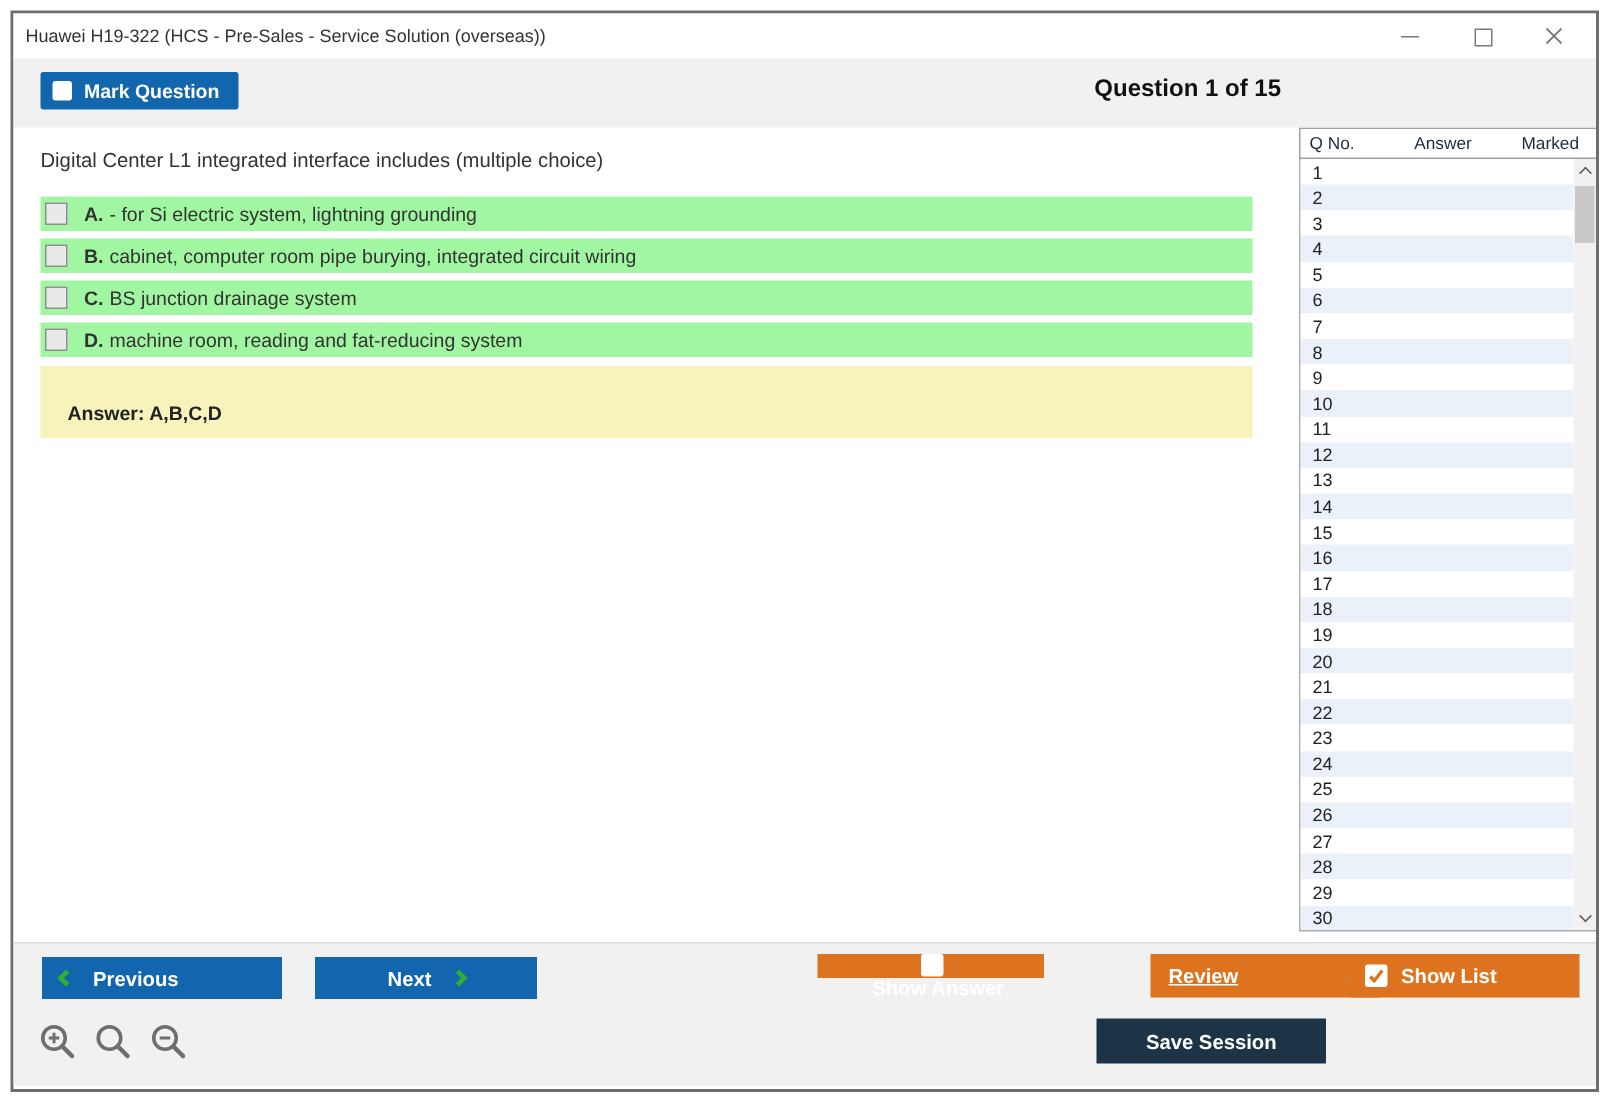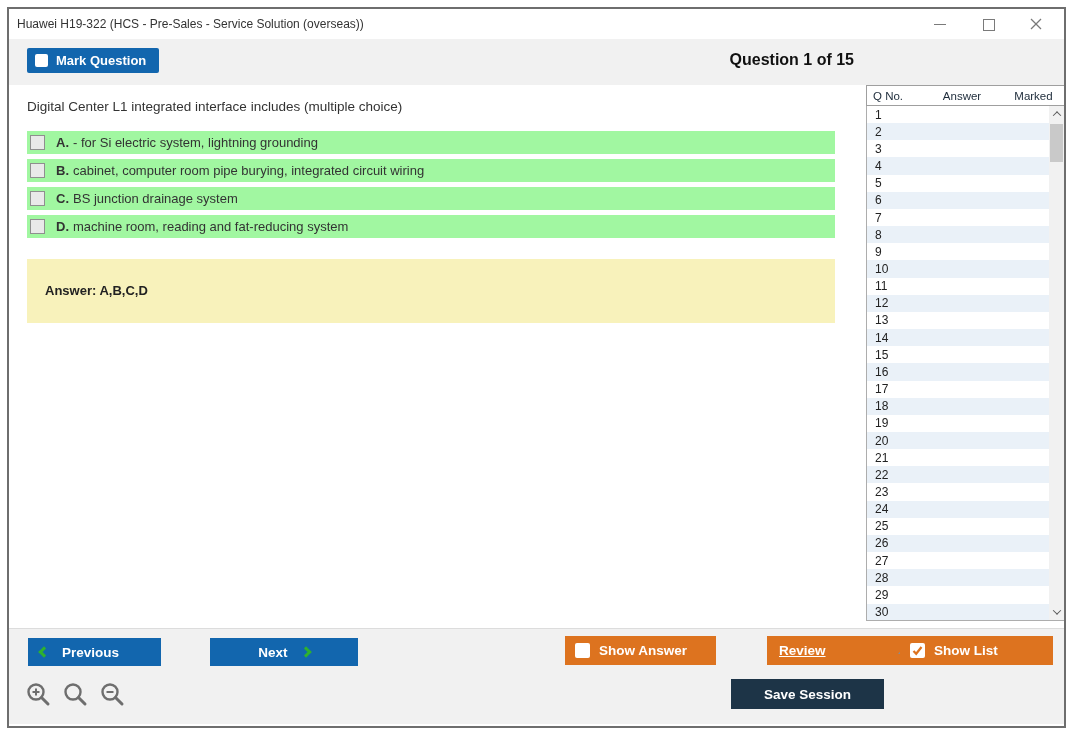--- a/index.html
+++ b/index.html
@@ -35,21 +35,21 @@
   .content { display:flex; height:543px; background:#fff;gap:24px; }
   .main { flex:1; padding-left:18px; }
   .qtext { margin-top:14px; font-size:13.5px; color:#333; }
   .options { margin-top:17px; margin-right:7px; }
   .opt { height:23px; margin-bottom:5px; background:var(--option-green,#a1f7a1);
     display:flex; align-items:center; cursor:pointer; }
   .opt .cb { width:15px; height:15px; margin-left:3px; background:#e9e9e9;
     border:1px solid #8f8f8f; flex:none; }
   .opt .txt { margin-left:11px; font-size:13px; color:#333; white-space:nowrap; }
   .opt .txt b { margin-right:4px; }
-  .answerbox { margin-top:21px; margin-right:7px; height:64px;
+  .answerbox { margin-top:6px; margin-right:7px; height:48px;
     background:var(--answer-yellow,#f8f2bb); }
   .answerbox .atxt { padding:24px 0 0 18px; font-size:13px; font-weight:bold; color:#222; }
 
   
   .sidebar { width:198px; flex:none; display:flex; flex-direction:column; }
   .listhead { height:21px; border-top:1px solid #9f9f9f; border-left:1px solid #9f9f9f;
     border-bottom:1px solid #9f9f9f; display:grid; grid-template-columns:55px 80px 63px;
     align-items:center; font-size:11.5px; color:#1d2b3a; background:#fff; }
   .listhead .h1 { padding-left:6px; }
   .listhead .h2, .listhead .h3 { text-align:center; }
@@ -69,32 +69,32 @@
   .chevg.up { transform:rotate(45deg) translate(1px,1px); }
   .chevg.down { transform:rotate(225deg) translate(1px,1px); }
   .thumb { position:absolute; left:1px; top:18px; width:13px; height:38px;
     background:#c9c9c9; cursor:grab; }
 
   
   .bottombar { position:relative; height:96px; background:#f1f1f1;
     border-top:1px solid #dcdcdc; }
   .bbtn { position:absolute; border:none; font-family:inherit; font-size:13.5px;
     font-weight:bold; color:#fff; cursor:pointer; display:flex; align-items:center; }
-  .btn-prev { left:19px; top:9px; width:133px; height:28px;
+  .btn-prev { left:19px; top:9px; width:160px; height:28px;
     background:var(--accent-blue,#1266ae); padding-left:12px; }
   .btn-prev .lbl { margin-left:14px; }
   .btn-next { left:201px; top:9px; width:148px; height:28px;
     background:var(--accent-blue,#1266ae); justify-content:center; }
   .btn-next .lbl { margin-right:14px; }
   .chev { display:inline-block; width:8px; height:8px; border-left:3px solid
     var(--chevron-green,#2fb12f); border-bottom:3px solid var(--chevron-green,#2fb12f); }
   .chev.left { transform:rotate(45deg); }
   .chev.right { transform:rotate(225deg); }
-  .btn-showanswer { left:556px; top:7px; width:151px; height:29px;
-    background:var(--accent-orange,#dd731f); padding-left:10px; }
+  .btn-showanswer { left:536px; top:7px; width:151px; height:16px;
+    background:var(--accent-orange,#dd731f); padding-left:10px;flex-direction:column; }
   .btn-review { left:758px; top:7px; width:153px; height:29px;
     background:var(--accent-orange,#dd731f); padding-left:12px;text-decoration:underline; }
   .btn-review .tri { margin-left:auto; margin-right:12px; width:0; height:0;
     border-left:5px solid transparent; border-right:5px solid transparent;
     border-bottom:6px solid #8c8c8c; }
   .btn-showlist { left:891px; top:7px; width:153px; height:29px;
     background:var(--accent-orange,#dd731f); padding-left:10px; }
   .ob-cb { width:15px; height:15px; background:#fff; border-radius:2px;
     margin-right:9px; flex:none; display:flex; align-items:center; justify-content:center; }
   .btn-save { left:722px; top:50px; width:153px; height:30px;

